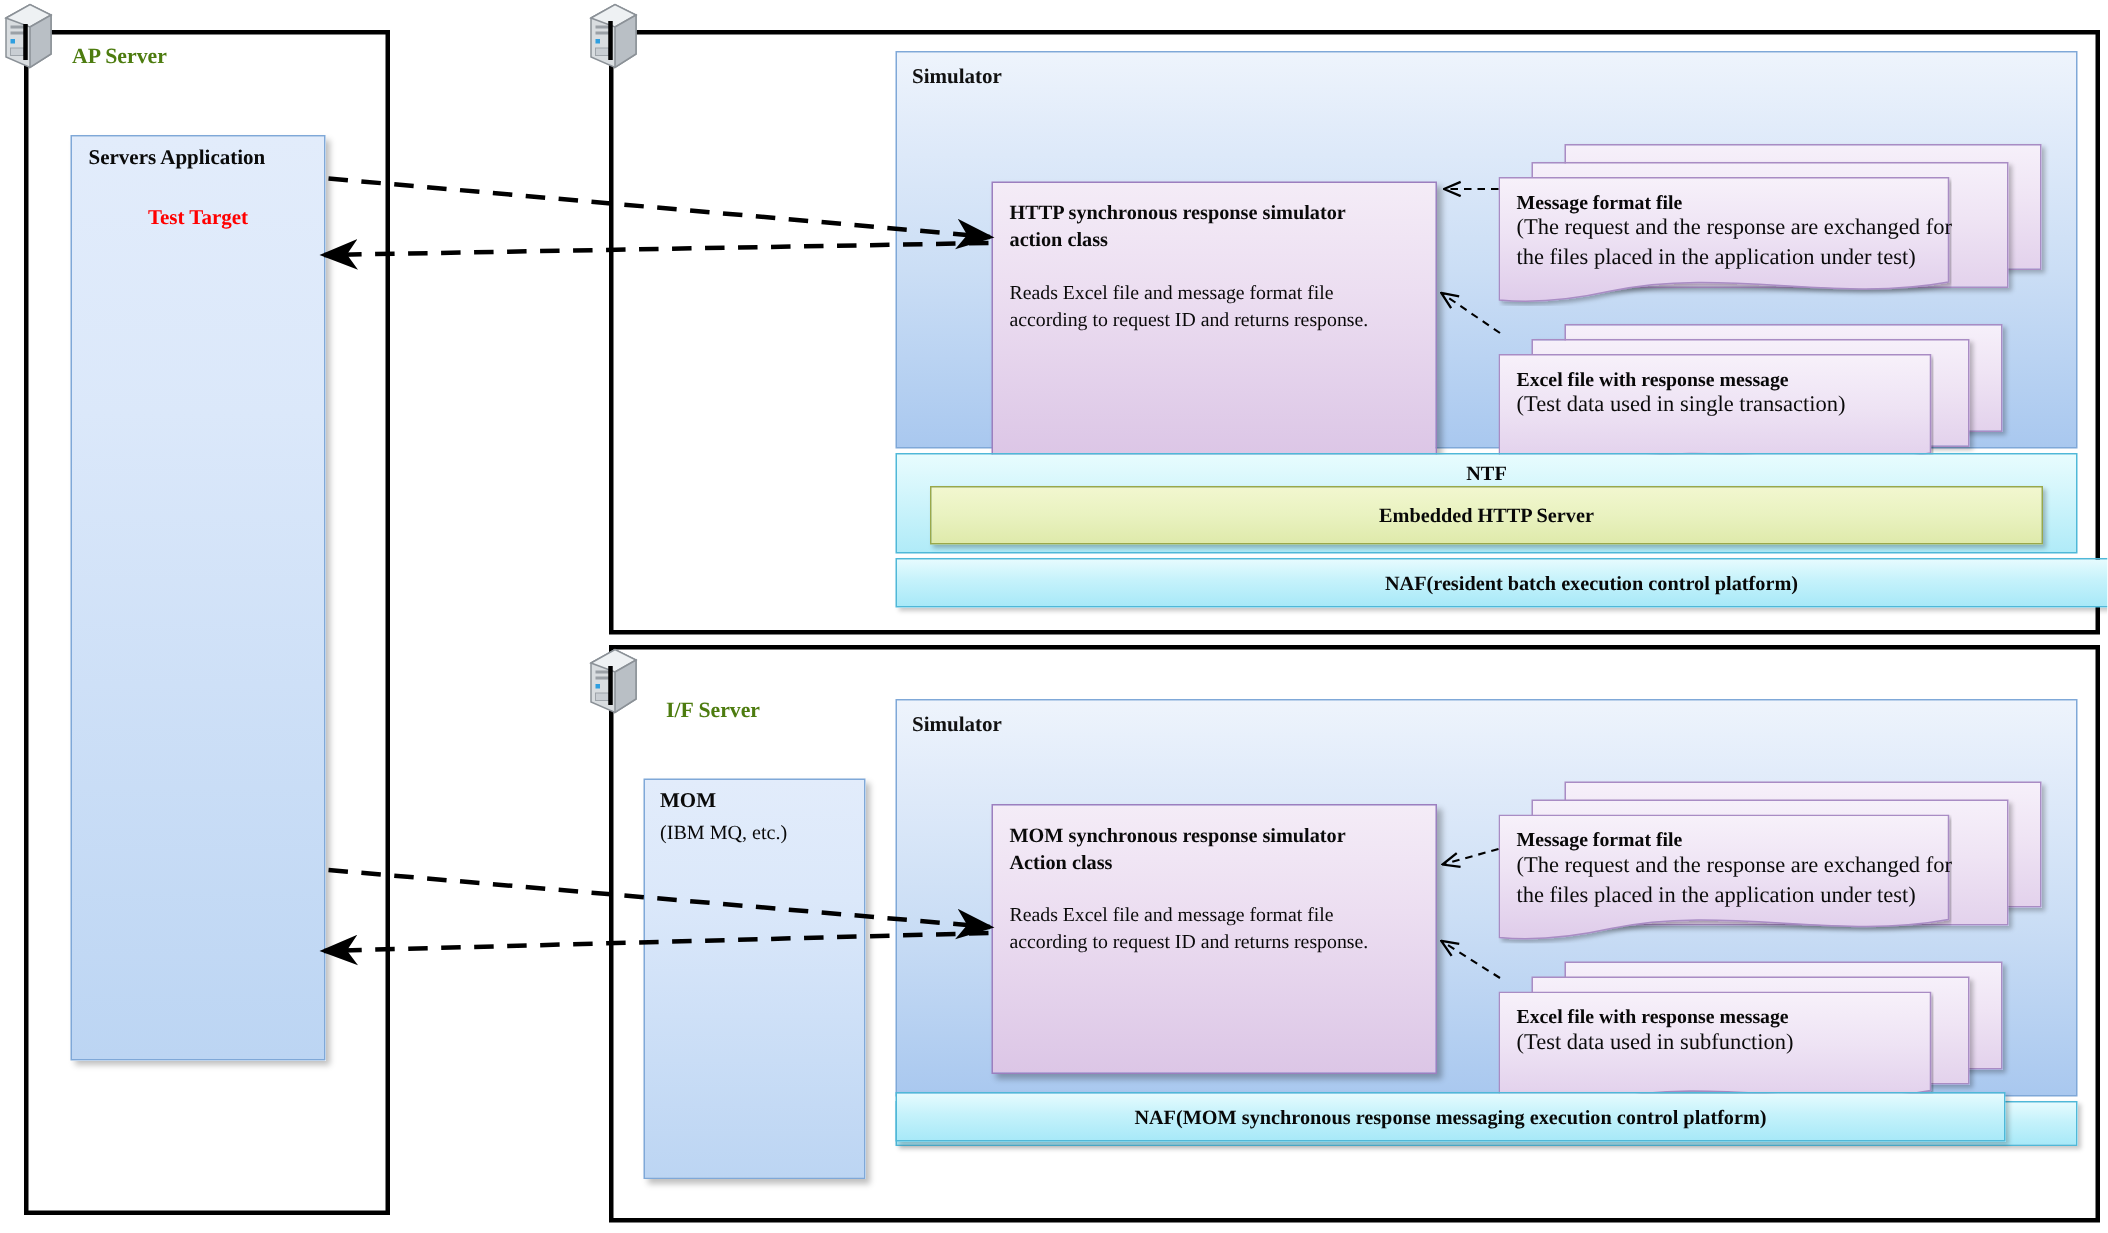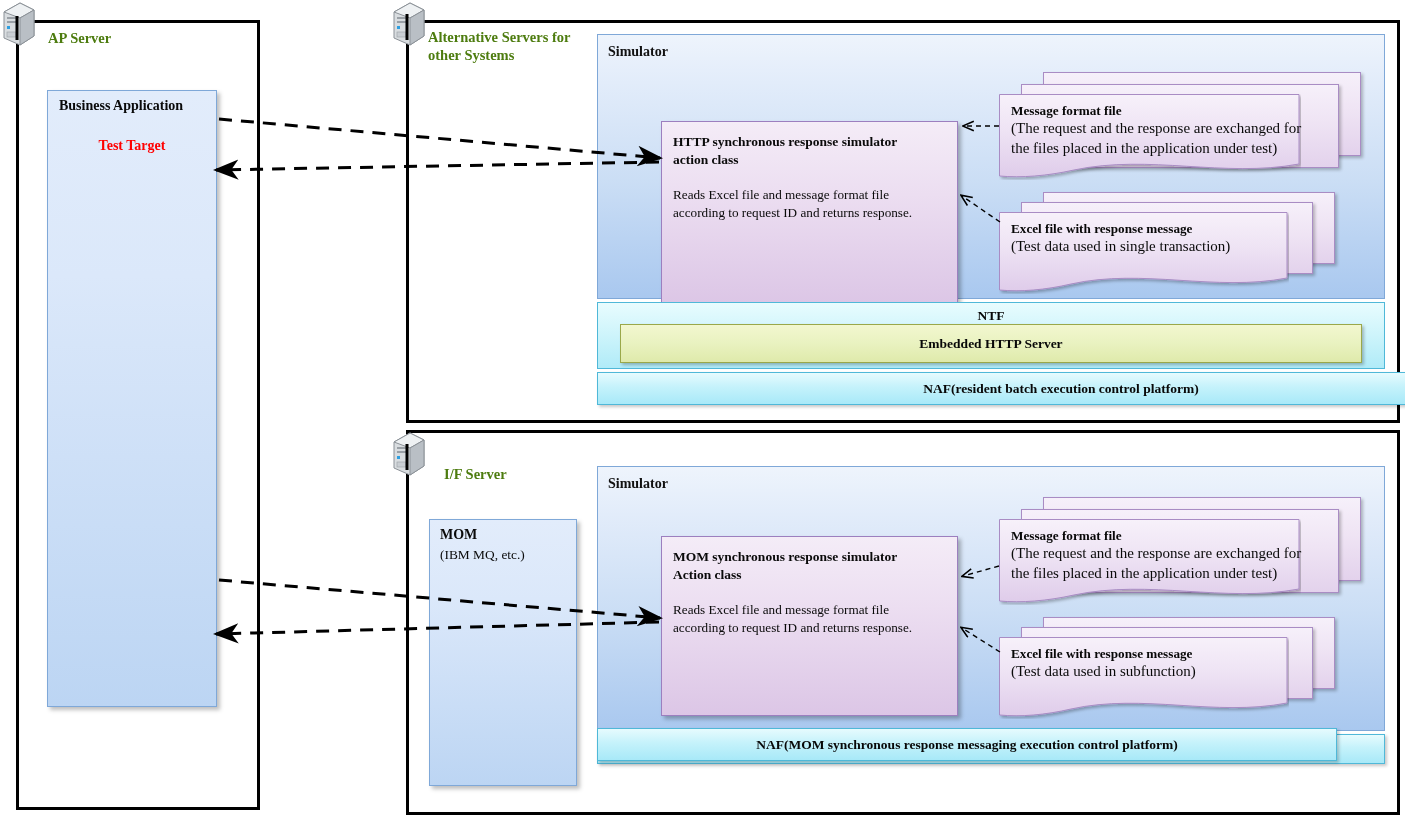--- a/index.html
+++ b/index.html
@@ -22,21 +22,21 @@
   .sim-title{position:absolute;font-weight:bold;font-size:14px;color:#111;}
 
   
   .action-box{position:absolute;box-sizing:border-box;border:1px solid #9c7fbf;
               background:linear-gradient(180deg,#f4ecf7 0%,#ecdef1 40%,#dcc6e6 100%);
               box-shadow:3px 3px 4px rgba(0,0,0,.28);}
   .action-title{font-weight:bold;font-size:13.5px;color:#0a0a0a;line-height:1.3;}
   .action-body{font-size:13.2px;color:#0a0a0a;line-height:1.35;}
 
   
-  .docstack{position:absolute;}
+  .docstack{position:absolute;margin-top:24px;}
   .doc-sheet{position:absolute;box-sizing:border-box;border:1px solid #a98cc4;
              background:linear-gradient(180deg,#f6f0fa 0%,#efe4f4 45%,#e3d2ec 100%);
              box-shadow:2px 2px 3px rgba(0,0,0,.25);}
   .doc-front{position:absolute;left:0;}
   .doc-front svg{display:block;}
   .doc-text{position:absolute;left:12px;top:9px;right:10px;}
   .doc-title{font-weight:bold;font-size:13.2px;color:#080808;line-height:1.3;}
   .doc-sub{font-size:15px;color:#0a0a0a;line-height:1.32;}
 
   
@@ -102,29 +102,25 @@
       <polygon points="18,16 32,8 32,34 18,43" fill="#b9bfc5" stroke="#8b9197" stroke-width="1"></polygon>
       <rect x="5" y="15" width="10" height="2" fill="#9aa0a6"></rect>
       <rect x="5" y="19" width="10" height="2" fill="#9aa0a6"></rect>
       <rect x="5" y="24" width="3" height="3" fill="#2f9fe0"></rect>
       <rect x="5" y="30" width="9" height="5" fill="#c9ced3" stroke="#9aa0a6" stroke-width="0.6"></rect>
     </svg>
   </div>
 
   <div class="srv-label" style="left:48px;top:29px;">AP Server</div>
 
-  <div class="srv-label" style="left:428px;top:28px;">
-    <div>Alternative Servers for</div>
-    <div>other Systems</div>
-  </div>
 
   <div class="srv-label" style="left:444px;top:465px;">I/F Server</div>
 
   <div class="appbox" style="left:47px;top:90px;width:170px;height:617px;">
-    <div class="appbox-title" style="left:11px;top:7px;">Business Application</div>
+    <div class="appbox-title" style="left:11px;top:7px;">Servers Application</div>
     <div class="redtext" style="left:0;top:47px;">Test Target</div>
   </div>
 
   <div class="sim-panel" style="left:597px;top:34px;width:788px;height:265px;"></div>
   <div class="sim-title" style="left:608px;top:44px;">Simulator</div>
 
   <div class="action-box" style="left:661px;top:101px;width:297px;height:183px;margin-top:20px;">
     <div class="action-title" style="margin:11px 10px 0 11px;">
       <div>HTTP synchronous response simulator</div>
       <div>action class</div>

